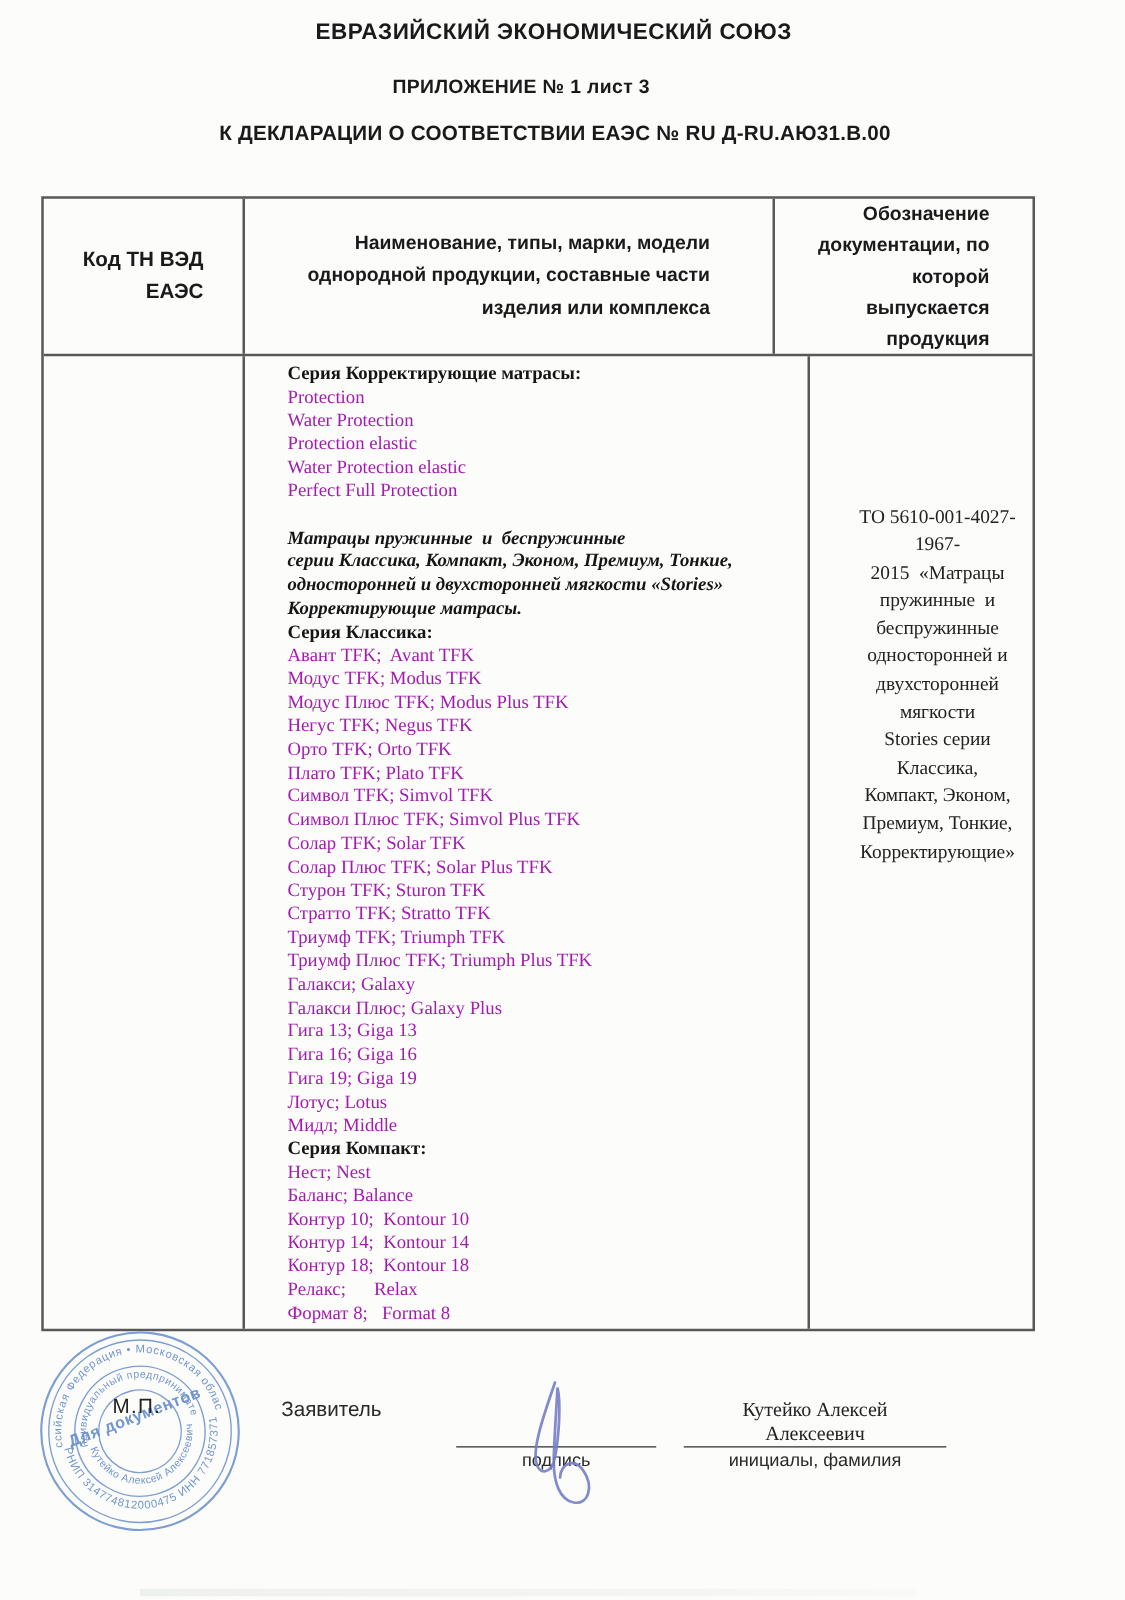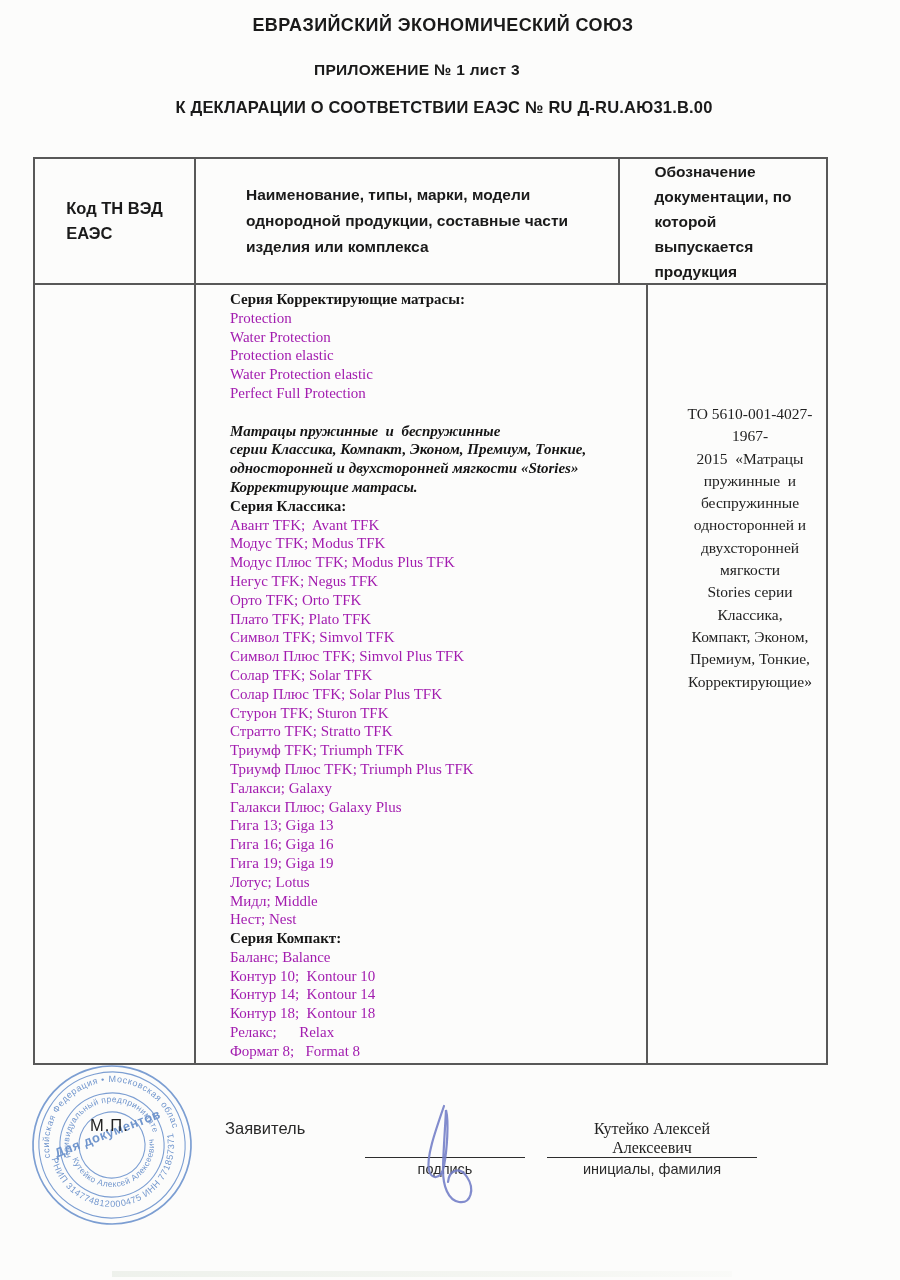--- a/index.html
+++ b/index.html
@@ -22,21 +22,21 @@
   .table{
     position:absolute;left:33px;top:157px;width:795px;height:908px;
     border:2px solid #585858;box-sizing:border-box;background:transparent;
   }
   .thead{display:flex;height:126px;border-bottom:2px solid #585858;box-sizing:border-box;}
   .tbody{display:flex;height:calc(100% - 126px);box-sizing:border-box;gap:28px;}
   .c1{width:161px;box-sizing:border-box;border-right:2px solid #585858;}
   .c2{width:424px;box-sizing:border-box;border-right:2px solid #585858;}
   .c3{flex:1;box-sizing:border-box;}
   .th{
-    display:flex;align-items:center;justify-content:center;text-align:left;
+    display:flex;align-items:center;justify-content:center;text-align:right;
     font-family:"Liberation Sans", sans-serif;font-weight:bold;color:#1a1a1a;
     white-space:pre-line;
   }
   .th.c1{font-size:16.5px;line-height:25px;}
   .th.c2{font-size:15.5px;line-height:26px;}
   .th.c3{font-size:15.5px;line-height:25px;}
   .td{overflow:hidden;}
   .td.c2{padding:5px 6px 0 6px;}
   .td.c3{
     padding:118px 10px 0 8px;font-size:15.5px;line-height:22.3px;
@@ -144,22 +144,22 @@
             <div class="line n">Стратто TFK; Stratto TFK</div>
             <div class="line n">Триумф TFK; Triumph TFK</div>
             <div class="line n">Триумф Плюс TFK; Triumph Plus TFK</div>
             <div class="line n">Галакси; Galaxy</div>
             <div class="line n">Галакси Плюс; Galaxy Plus</div>
             <div class="line n">Гига 13; Giga 13</div>
             <div class="line n">Гига 16; Giga 16</div>
             <div class="line n">Гига 19; Giga 19</div>
             <div class="line n">Лотус; Lotus</div>
             <div class="line n">Мидл; Middle</div>
+            <div class="line b">Серия Компакт:</div>
             <div class="line n">Нест; Nest</div>
-            <div class="line b">Серия Компакт:</div>
             <div class="line n">Баланс; Balance</div>
             <div class="line n">Контур 10;  Kontour 10</div>
             <div class="line n">Контур 14;  Kontour 14</div>
             <div class="line n">Контур 18;  Kontour 18</div>
             <div class="line n">Релакс;      Relax</div>
             <div class="line n">Формат 8;   Format 8</div>
           </div>
       </div>
       <div class="td c3">ТО 5610-001-4027-1967-
 2015  «Матрацы

